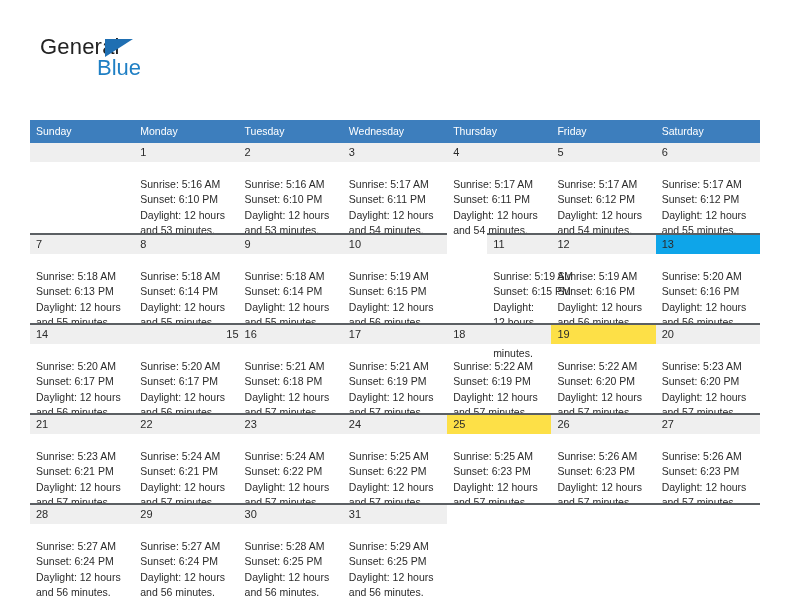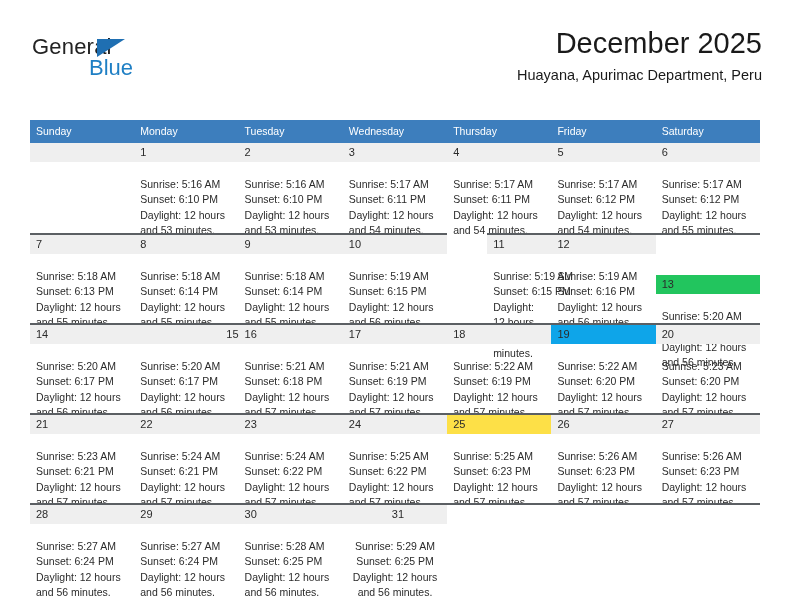--- a/index.html
+++ b/index.html
@@ -25,21 +25,21 @@
   
   .header {
     position: absolute;
     left: 30px;
     top: 28px;
     right: 30px;
     height: 68px;
   }
   .brand {
     position: absolute;
-    left: 2px;
+    left: 10px;
     top: 8px;
     width: 220px;
     height: 56px;
   }
   .brand-general {
     position: absolute;
     left: 0;
     top: 0;
     font-size: 22px;
     letter-spacing: 0.2px;
@@ -156,24 +156,20 @@
 <div class="page">
 
   <div class="header">
 
     <div class="brand">
       <span class="brand-general">General</span>
       <span class="brand-triangle" style="border-left-color: rgb(31, 111, 178);"></span>
       <span class="brand-blue" style="color: rgb(31, 127, 196);">Blue</span>
     </div>
 
-    <div class="title-block">
-      <h1 class="cal-title">December 2025</h1>
-      <p class="cal-subtitle">Huayana, Apurimac Department, Peru</p>
-    </div>
 
   </div>
 
   <table class="calendar">
     <colgroup>
       <col>
         <col>
         <col>
         <col>
         <col>
@@ -315,21 +311,21 @@
               <div class="daynum" style="background: rgb(239, 239, 239);">12</div>
               <div class="details">
                 <div>Sunrise: 5:19 AM</div>
                 <div>Sunset: 6:16 PM</div>
                 <div class="daylight-line">Daylight: 12 hours and 56 minutes.</div>
               </div>
             </div>
           </td>
           <td>
             <div class="cell" style="border-top: 2px solid rgb(91, 95, 99);">
-              <div class="daynum" style="background: #22c55e; margin-top: 40px;">13</div>
+              <div class="daynum" style="background: #0ea5e9;">13</div>
               <div class="details">
                 <div>Sunrise: 5:20 AM</div>
                 <div>Sunset: 6:16 PM</div>
                 <div class="daylight-line">Daylight: 12 hours and 56 minutes.</div>
               </div>
             </div>
           </td>
         </tr>
         <tr class="week-row">
           <td>
@@ -377,21 +373,21 @@
               <div class="daynum" style="background: rgb(239, 239, 239);">18</div>
               <div class="details">
                 <div>Sunrise: 5:22 AM</div>
                 <div>Sunset: 6:19 PM</div>
                 <div class="daylight-line">Daylight: 12 hours and 57 minutes.</div>
               </div>
             </div>
           </td>
           <td>
             <div class="cell" style="border-top: 2px solid rgb(91, 95, 99);">
-              <div class="daynum" style="background: #0ea5e9;">19</div>
+              <div class="daynum" style="background: #fde047;">19</div>
               <div class="details">
                 <div>Sunrise: 5:22 AM</div>
                 <div>Sunset: 6:20 PM</div>
                 <div class="daylight-line">Daylight: 12 hours and 57 minutes.</div>
               </div>
             </div>
           </td>
           <td>
             <div class="cell" style="border-top: 2px solid rgb(91, 95, 99);">
               <div class="daynum" style="background: rgb(239, 239, 239);">20</div>
@@ -500,21 +496,21 @@
             <div class="cell" style="border-top: 2px solid rgb(91, 95, 99);">
               <div class="daynum" style="background: rgb(239, 239, 239);">30</div>
               <div class="details">
                 <div>Sunrise: 5:28 AM</div>
                 <div>Sunset: 6:25 PM</div>
                 <div class="daylight-line">Daylight: 12 hours and 56 minutes.</div>
               </div>
             </div>
           </td>
           <td>
-            <div class="cell" style="border-top: 2px solid rgb(91, 95, 99); text-align: center;">
+            <div class="cell" style="border-top: 2px solid rgb(91, 95, 99);">
               <div class="daynum" style="background: rgb(239, 239, 239);">31</div>
               <div class="details">
                 <div>Sunrise: 5:29 AM</div>
                 <div>Sunset: 6:25 PM</div>
                 <div class="daylight-line">Daylight: 12 hours and 56 minutes.</div>
               </div>
             </div>
           </td>
           <td>
             <div class="cell blank" style="border-top: 2px solid rgb(91, 95, 99);">

